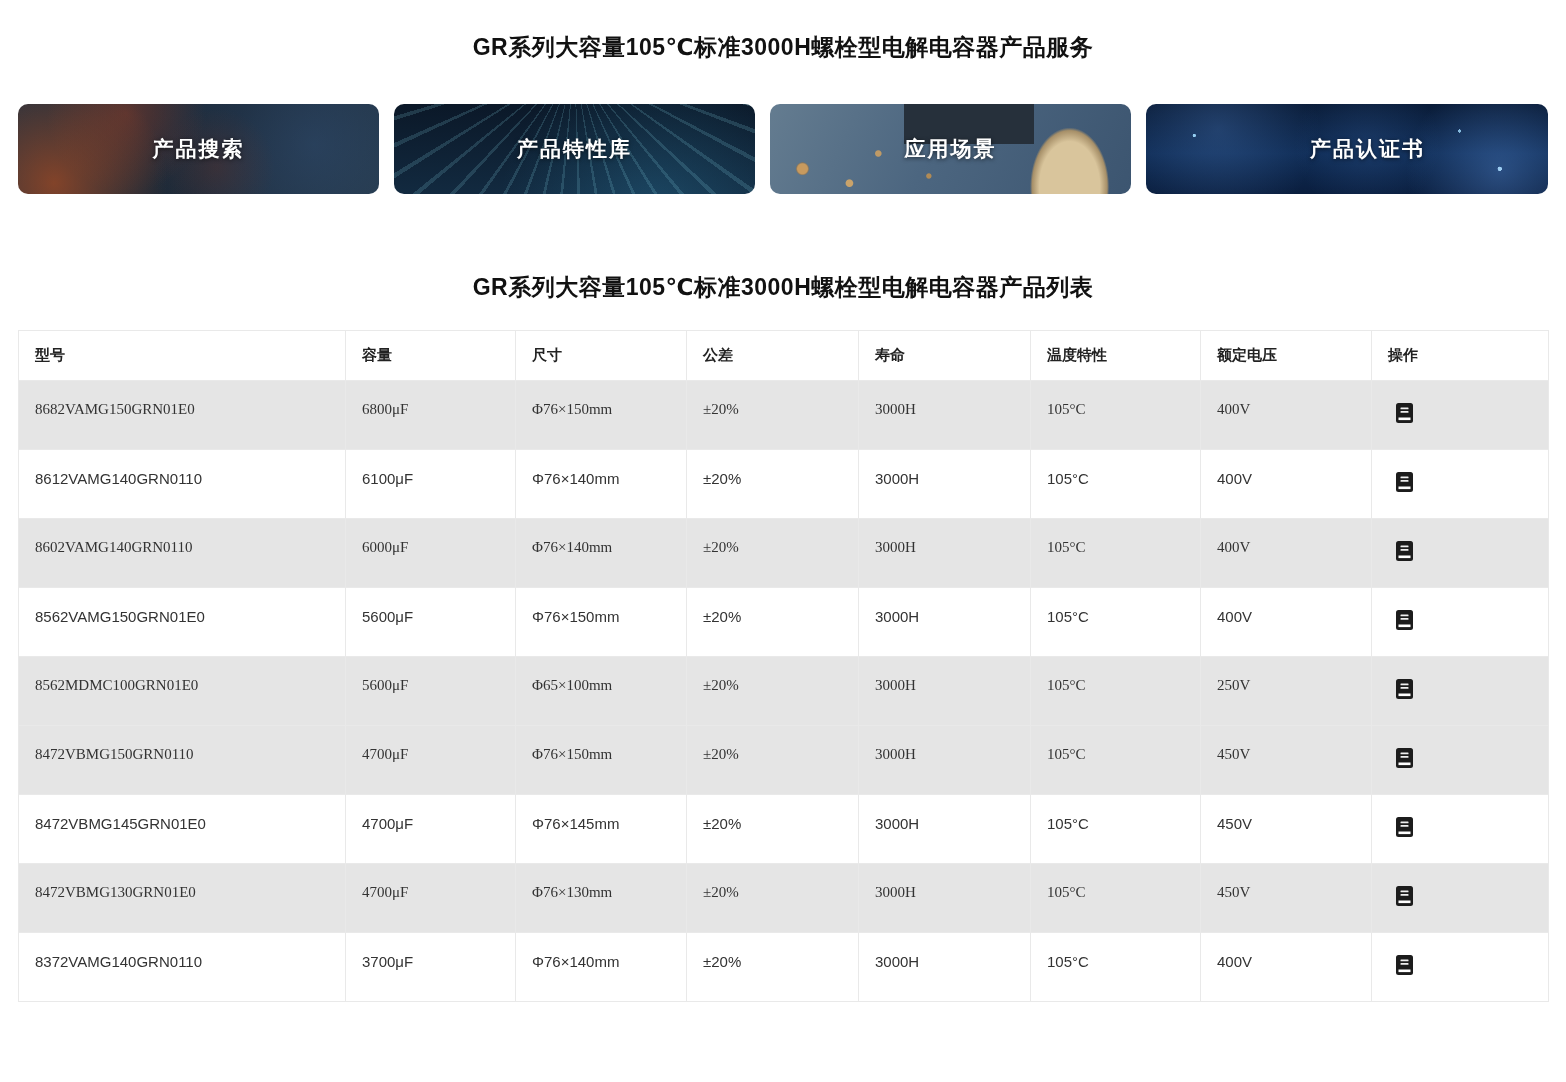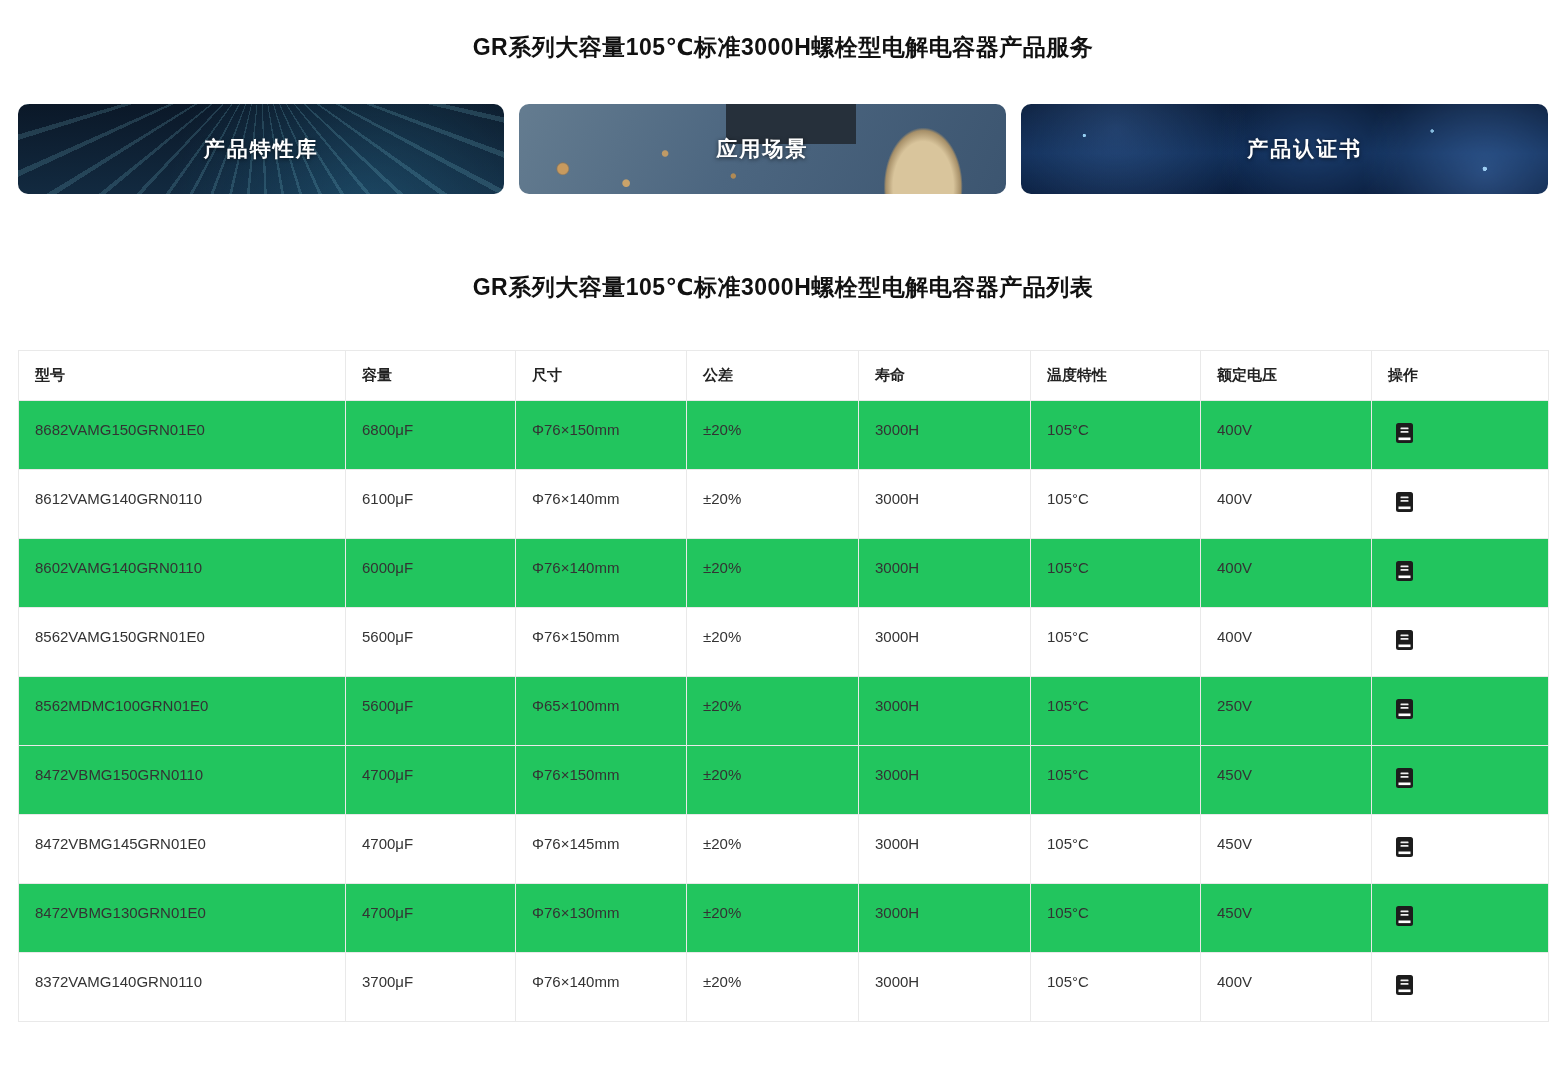--- a/index.html
+++ b/index.html
@@ -76,21 +76,21 @@
       radial-gradient(circle 3px at 12% 35%, rgba(160,220,255,0.9) 0 50%, transparent 60%),
       radial-gradient(circle 3px at 78% 30%, rgba(160,220,255,0.8) 0 50%, transparent 60%),
       radial-gradient(circle 4px at 88% 72%, rgba(170,220,255,0.9) 0 50%, transparent 60%),
       radial-gradient(circle at 18% 28%, rgba(90,140,210,0.28), transparent 30%),
       radial-gradient(circle at 88% 75%, rgba(110,170,255,0.30), transparent 26%),
       radial-gradient(circle at 55% 45%, rgba(70,120,190,0.20), transparent 32%),
       linear-gradient(180deg, #0a1c38 0%, #0f2c55 55%, #0a1e3e 100%);
     padding-left: 41px;
   }
   .list-title { margin-top: 78px; }
-  .table-wrap { margin: 48px 18px 0 18px; }
+  .table-wrap { margin: 28px 18px 0 18px; }
   table.product-table {
     width: 1530px;
     border-collapse: collapse;
     table-layout: fixed;
   }
   th, td {
     border: 1px solid #e9e9e9;
     text-align: left;
     font-size: 15px;
   }
@@ -102,36 +102,39 @@
     background: #ffffff;
     vertical-align: middle;
   }
   td {
     height: 69px;
     padding: 20px 16px 0 16px;
     vertical-align: top;
     color: #333333;
     background: #ffffff;
   }
-  tr.striped td { background: #22c55e; }
+  tr.striped td { background: #e5e5e5; font-family: Liberation Serif, serif; }
   .doc-btn {
     background: none;
     border: none;
     padding: 0;
     margin: 2px 0 0 8px;
     cursor: pointer;
     line-height: 0;
   }
 </style>
 </head>
 <body>
 
 <h1 class="page-title">GR系列大容量105℃标准3000H螺栓型电解电容器产品服务</h1>
 
 <div class="nav-cards">
+  <div class="nav-card card-search">
+    <span>产品搜索</span>
+  </div>
   <div class="nav-card card-features">
     <span>产品特性库</span>
   </div>
   <div class="nav-card card-scenes">
     <span>应用场景</span>
   </div>
   <div class="nav-card card-certs">
     <span>产品认证书</span>
   </div>
 </div>

